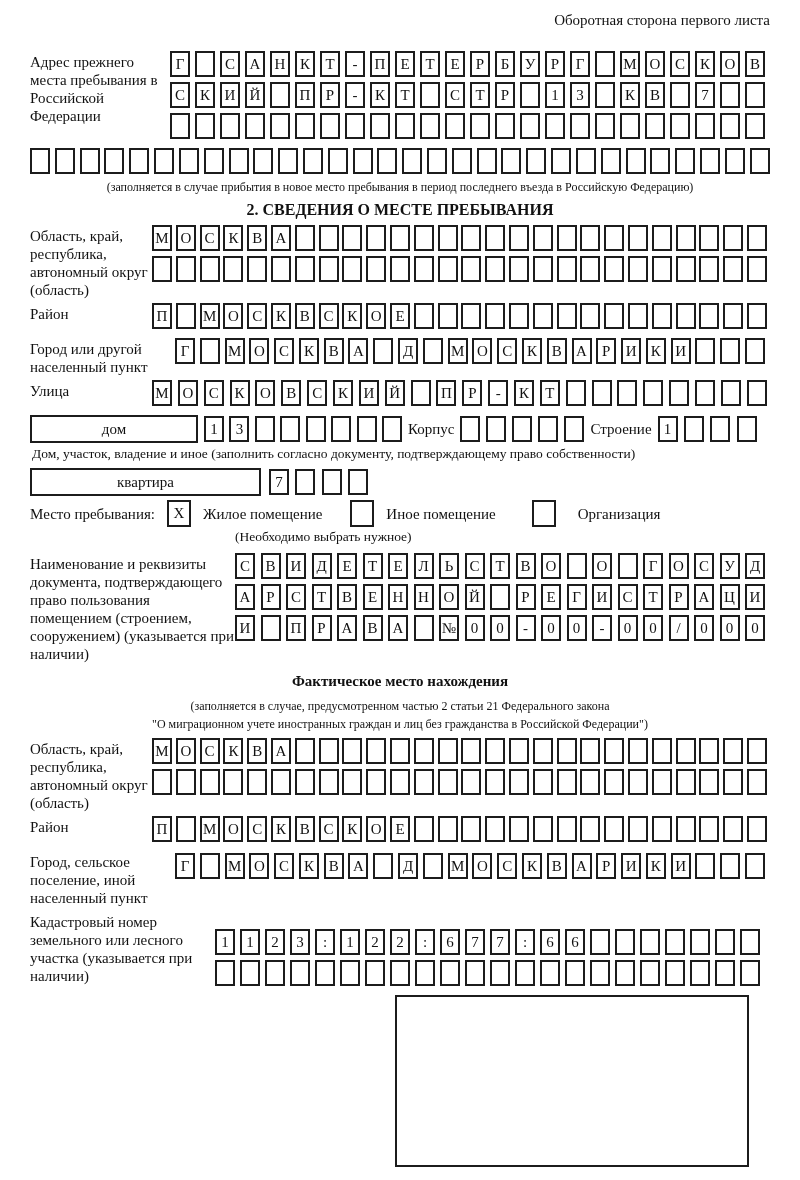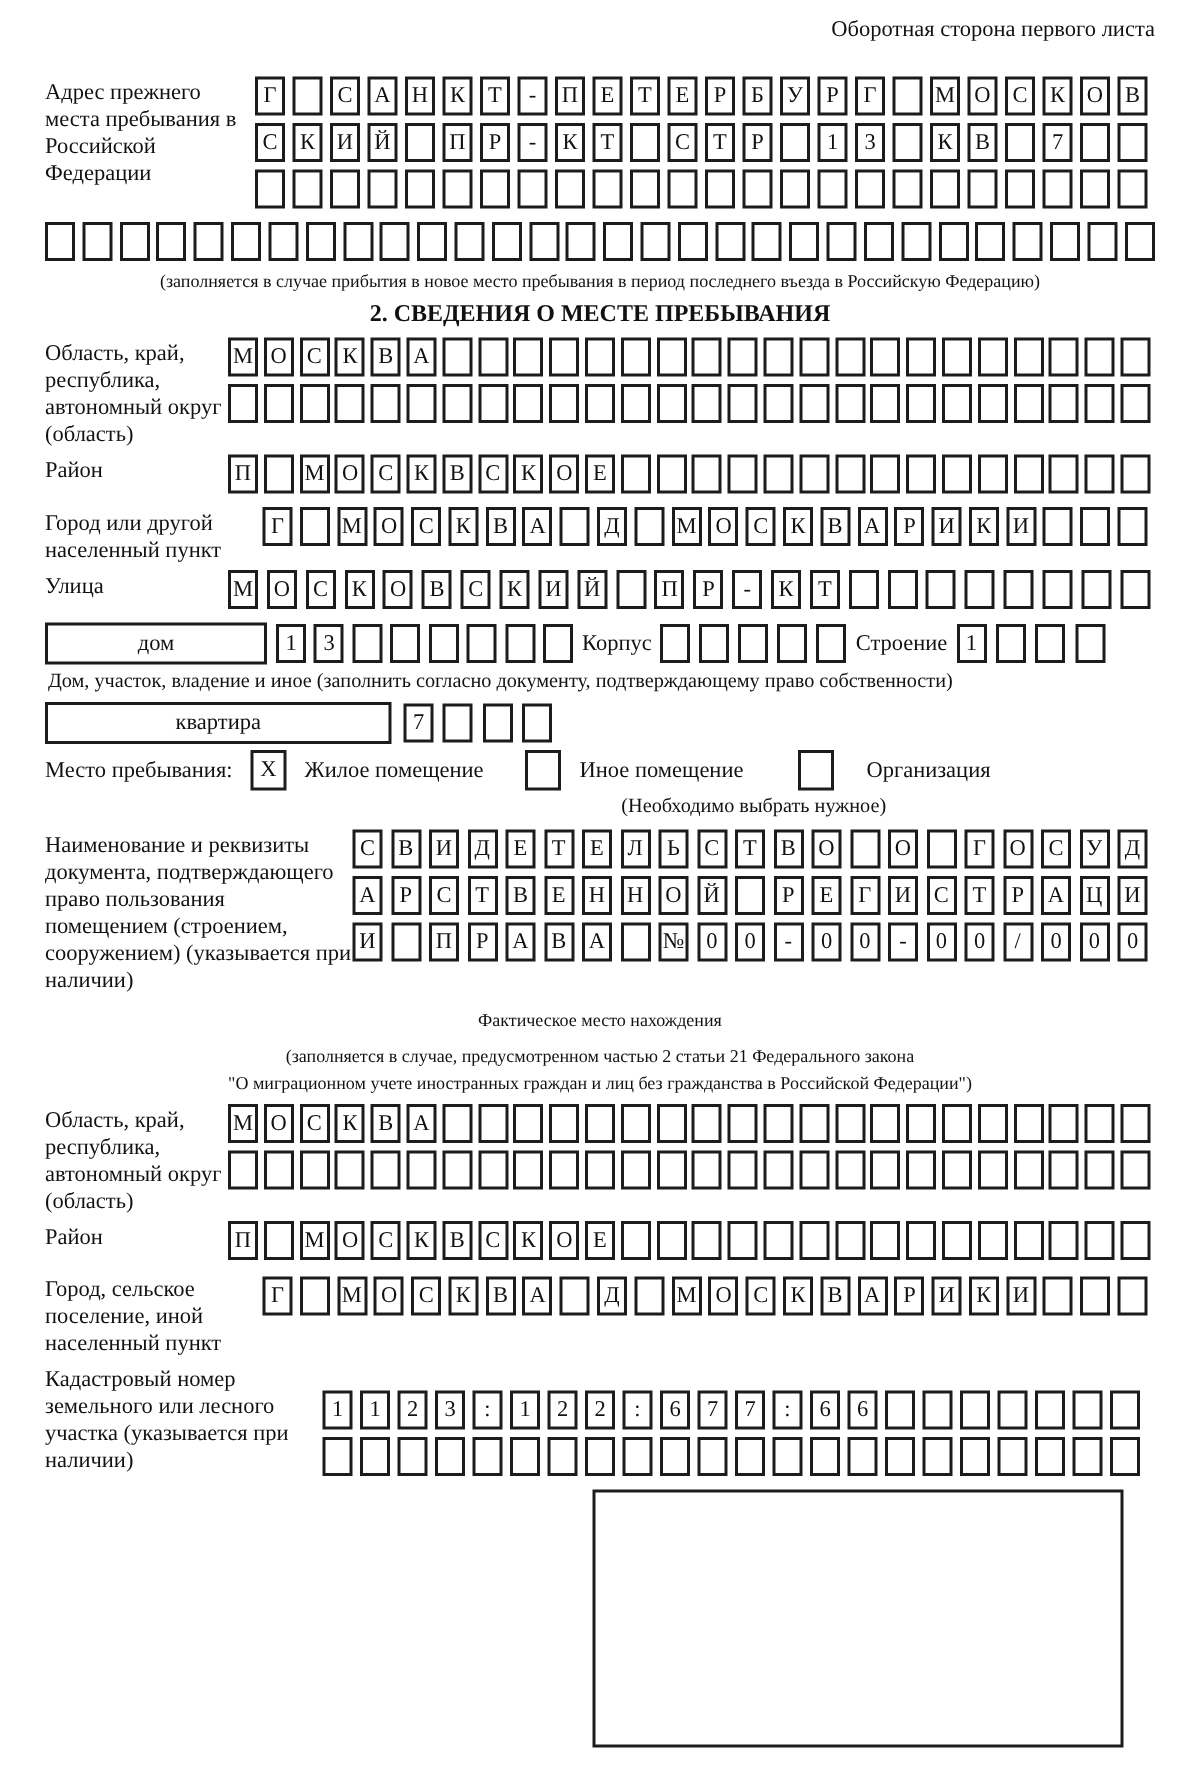--- a/index.html
+++ b/index.html
@@ -28,33 +28,33 @@
   .w124{width:124px;}
   .w99{width:99px;}
   .cell{
     flex:0 0 20px;width:20px;height:26px;box-sizing:border-box;
     border:2px solid #1c1c1c;display:flex;align-items:center;justify-content:center;
     font-size:15px;background:#fff;
   }
   .caption{font-size:12px;text-align:center;margin:2px 0 6px 0;line-height:16px;}
   .caption-left{font-size:13.5px;margin:0 0 6px 2px;line-height:16px;}
   .section-title{font-size:16px;font-weight:bold;text-align:center;margin:4px 0 6px 0;}
-  .sub-title{font-size:12px;font-weight:normal;text-align:center;margin:10px 0 8px 0;}
+  .sub-title{font-size:15px;font-weight:bold;text-align:center;margin:10px 0 8px 0;}
   .named-box{
     box-sizing:border-box;border:2px solid #1c1c1c;height:28px;
     display:flex;align-items:center;justify-content:center;font-size:15px;background:#fff;
   }
   .house-row{display:flex;align-items:center;width:740px;margin-bottom:3px;}
   .inline-lbl{font-size:15px;margin:0 6px;white-space:nowrap;}
   .stay-row{display:flex;align-items:center;margin:4px 0 2px 0;}
   .checkbox{
     box-sizing:border-box;width:24px;height:27px;border:2px solid #1c1c1c;
     display:flex;align-items:center;justify-content:center;font-size:15px;margin:0 12px;background:#fff;
   }
-  .hint{font-size:13.5px;margin:0 0 8px 205px;text-align:center;}
+  .hint{font-size:13.5px;margin:0 0 8px 205px;}
   .stamp-box{
     box-sizing:border-box;border:2px solid #1c1c1c;width:354px;height:172px;
     margin-left:365px;background:#fff;
   }
   .mb4{margin-bottom:4px;}
 </style>
 </head>
 <body>
 
 <div class="page">
@@ -328,21 +328,21 @@
         <div class="cell"></div>
         <div class="cell"></div>
         <div class="cell"></div>
         <div class="cell"></div>
         <div class="cell"></div>
         <div class="cell"></div>
       </div>
   </div>
 
   <div class="house-row">
-    <div class="named-box" style="width:148px;">дом</div>
+    <div class="named-box" style="width:168px;">дом</div>
     <div class="cells w198" style="margin:0 0 0 6px;">
         <div class="cell">1</div>
         <div class="cell">3</div>
         <div class="cell"></div>
         <div class="cell"></div>
         <div class="cell"></div>
         <div class="cell"></div>
         <div class="cell"></div>
         <div class="cell"></div>
       </div>

